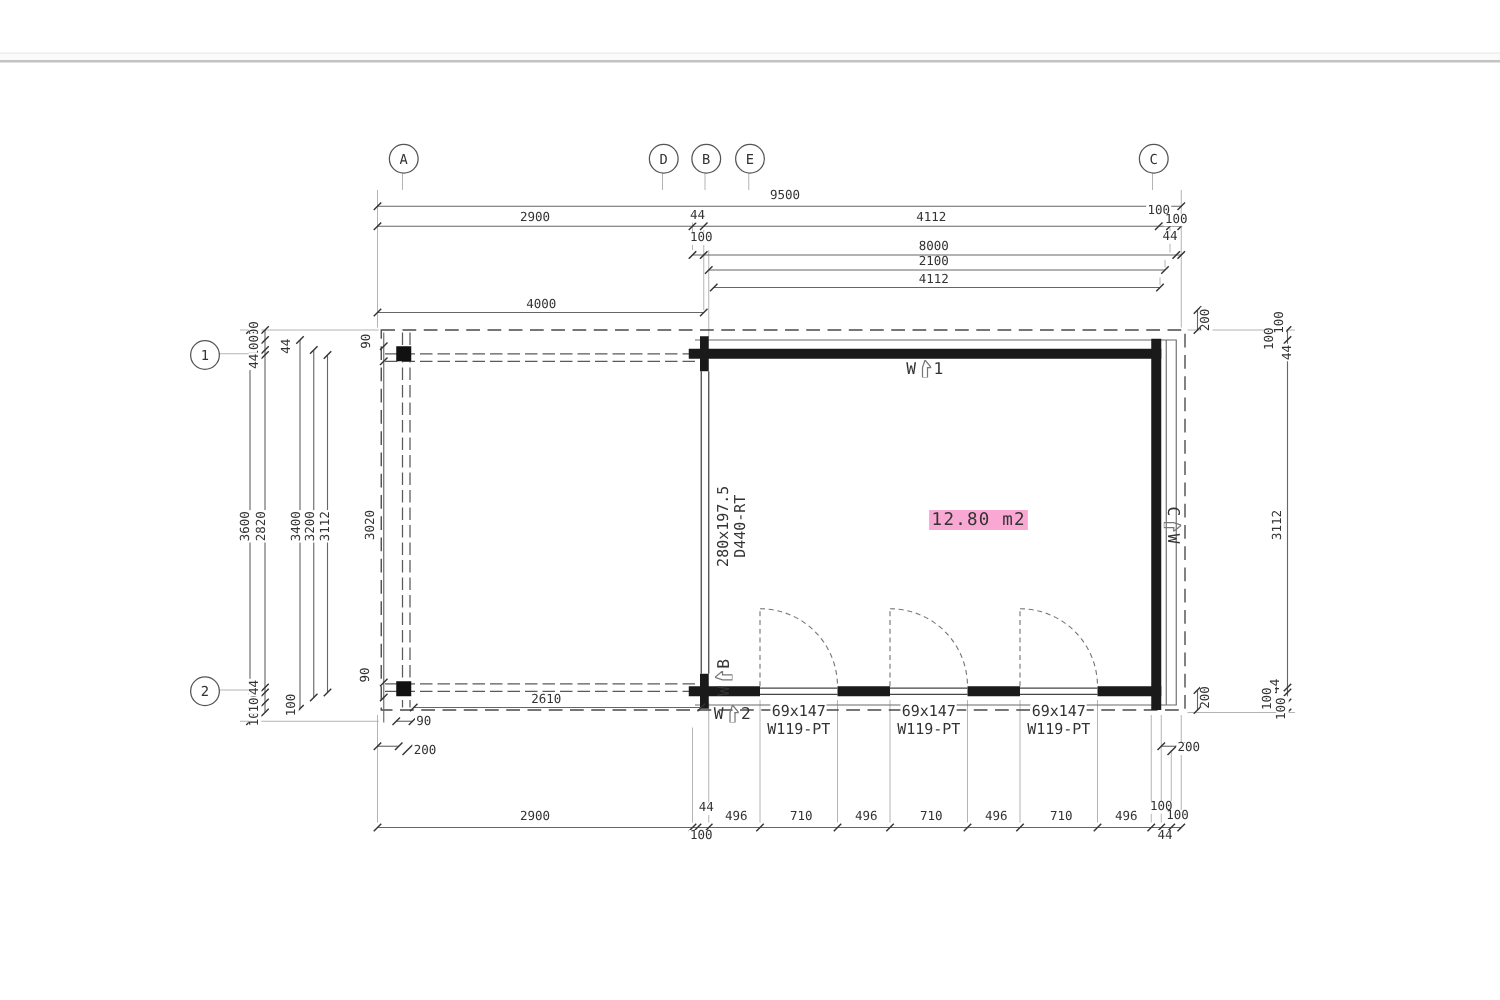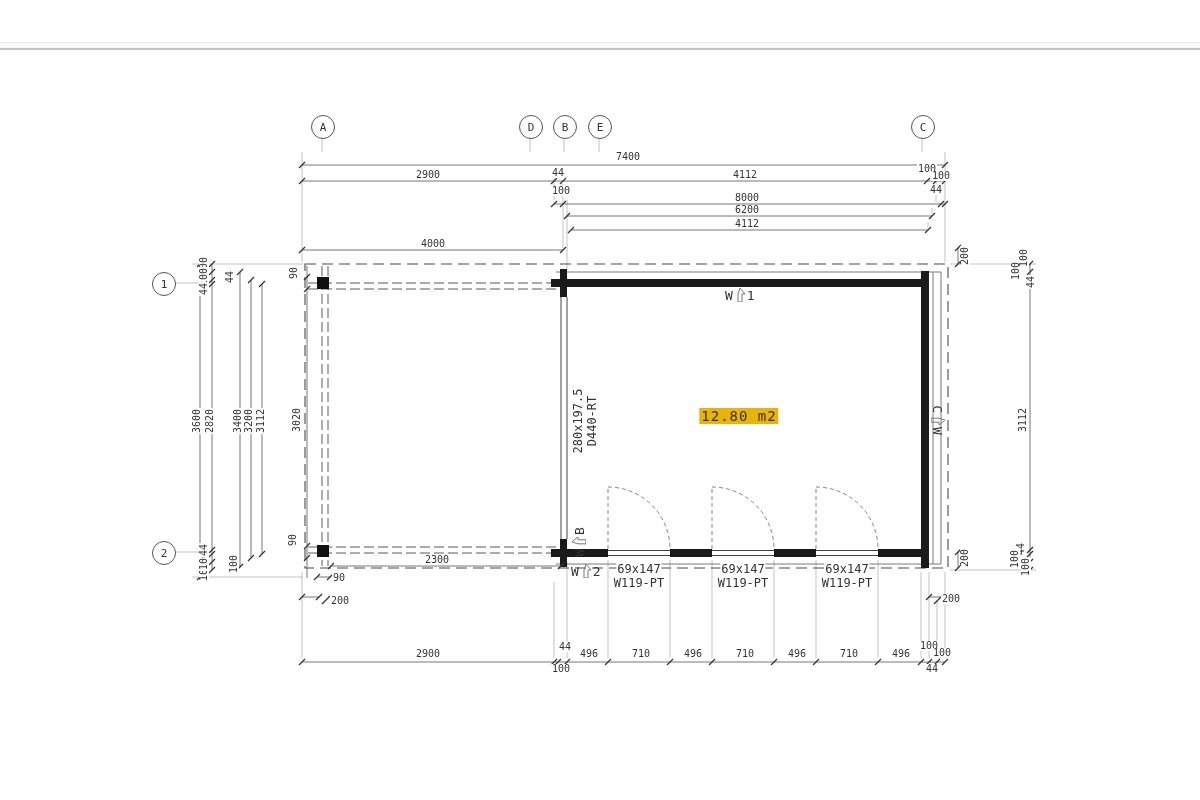--- a/index.html
+++ b/index.html
@@ -7,21 +7,21 @@
         font-family:"DejaVu Sans Mono",monospace;color:#333;}
   #sep{position:absolute;left:0;top:42px;width:1200px;height:5px;
        border-top:1px solid #ececec;border-bottom:2px solid #c3c3c3;background:#fafafa;}
   svg.lw{position:absolute;left:0;top:0;}
   .d{position:absolute;font-size:10px;line-height:1;white-space:nowrap;background:#fff;
      padding:0 1px;transform:translate(-50%,-50%);}
   .dv{position:absolute;font-size:10px;line-height:1;white-space:nowrap;background:#fff;
       padding:0 1px;transform:translate(-50%,-50%) rotate(-90deg);}
   .wl{font-size:12px;}
   .room{position:absolute;font-size:14px;letter-spacing:1px;transform:translate(-50%,-50%);
-        background:#eab308;padding:0 2px;}
+        background:#f9a8d4;padding:0 2px;margin-left:44px;}
   .bubble{position:absolute;width:22px;height:22px;border:1.2px solid #555;border-radius:50%;
           background:#fff;font-size:11px;display:flex;align-items:center;justify-content:center;}
   .wmark{position:absolute;display:flex;align-items:center;gap:2px;font-size:13px;
          background:transparent;line-height:1;}
   .wmark svg{display:block;}
   .rot-ccw{transform:translate(-50%,-50%) rotate(-90deg);}
   .rot-cw{transform:translate(-50%,-50%) rotate(90deg);}
   .doorlab{position:absolute;transform:translate(-50%,-50%) rotate(-90deg);
            font-size:12px;line-height:1.15;text-align:center;white-space:nowrap;}
 </style>
@@ -241,30 +241,30 @@
   <div class="bubble" style="left:911px;top:115px">
       <span>C</span>
     </div>
   <div class="bubble" style="left:152px;top:272px">
       <span>1</span>
     </div>
   <div class="bubble" style="left:152px;top:541px">
       <span>2</span>
     </div>
 
-  <div class="d" style="left:628px;top:157px">7400</div>
+  <div class="d" style="left:628px;top:157px">9500</div>
   <div class="d" style="left:428px;top:175px">2900</div>
   <div class="d" style="left:558px;top:173px">44</div>
   <div class="d" style="left:745px;top:175px">4112</div>
   <div class="d" style="left:927px;top:169px">100</div>
   <div class="d" style="left:941px;top:176px">100</div>
   <div class="d" style="left:561px;top:191px">100</div>
   <div class="d" style="left:747px;top:198px">8000</div>
   <div class="d" style="left:936px;top:190px">44</div>
-  <div class="d" style="left:747px;top:210px">6200</div>
+  <div class="d" style="left:747px;top:210px">2100</div>
   <div class="d" style="left:747px;top:224px">4112</div>
   <div class="d" style="left:433px;top:244px">4000</div>
 
   <div class="dv" style="left:197px;top:421px">3600</div>
   <div class="dv" style="left:210px;top:421px">2820</div>
   <div class="dv" style="left:238px;top:421px">3400</div>
   <div class="dv" style="left:249px;top:421px">3200</div>
   <div class="dv" style="left:261px;top:421px">3112</div>
   <div class="dv" style="left:204px;top:266px">100</div>
   <div class="dv" style="left:204px;top:277px">100</div>
@@ -281,21 +281,21 @@
   <div class="dv" style="left:965px;top:256px">200</div>
   <div class="dv" style="left:965px;top:558px">200</div>
   <div class="dv" style="left:1016px;top:271px">100</div>
   <div class="dv" style="left:1024px;top:258px">100</div>
   <div class="dv" style="left:1031px;top:282px">44</div>
   <div class="dv" style="left:1023px;top:420px">3112</div>
   <div class="dv" style="left:1021px;top:549px">44</div>
   <div class="dv" style="left:1015px;top:559px">100</div>
   <div class="dv" style="left:1026px;top:567px">100</div>
 
-  <div class="d" style="left:437px;top:560px">2300</div>
+  <div class="d" style="left:437px;top:560px">2610</div>
   <div class="d" style="left:339px;top:578px">90</div>
   <div class="d" style="left:340px;top:601px">200</div>
   <div class="d" style="left:951px;top:599px">200</div>
   <div class="d" style="left:428px;top:654px">2900</div>
   <div class="d" style="left:565px;top:647px">44</div>
   <div class="d" style="left:561px;top:669px">100</div>
   <div class="d" style="left:589px;top:654px">496</div>
   <div class="d" style="left:641px;top:654px">710</div>
   <div class="d" style="left:693px;top:654px">496</div>
   <div class="d" style="left:745px;top:654px">710</div>

